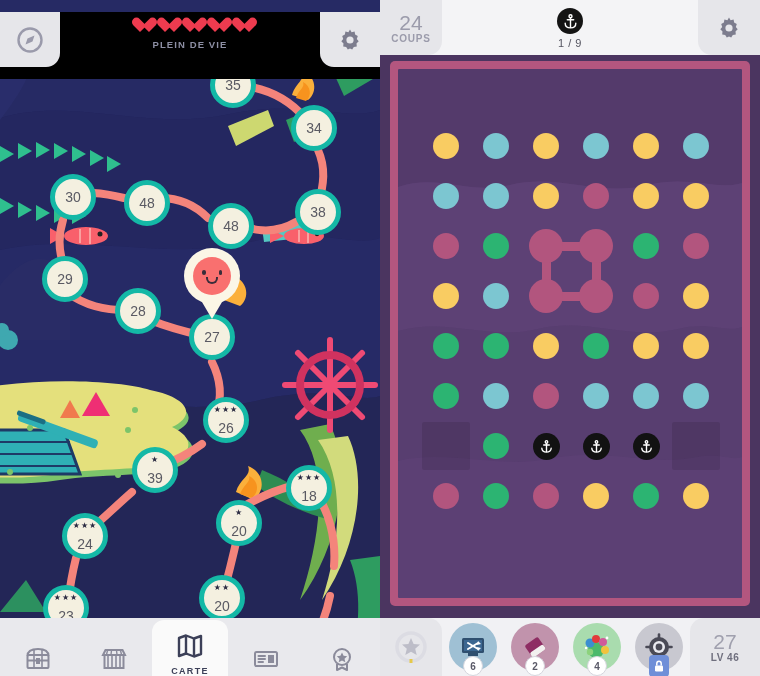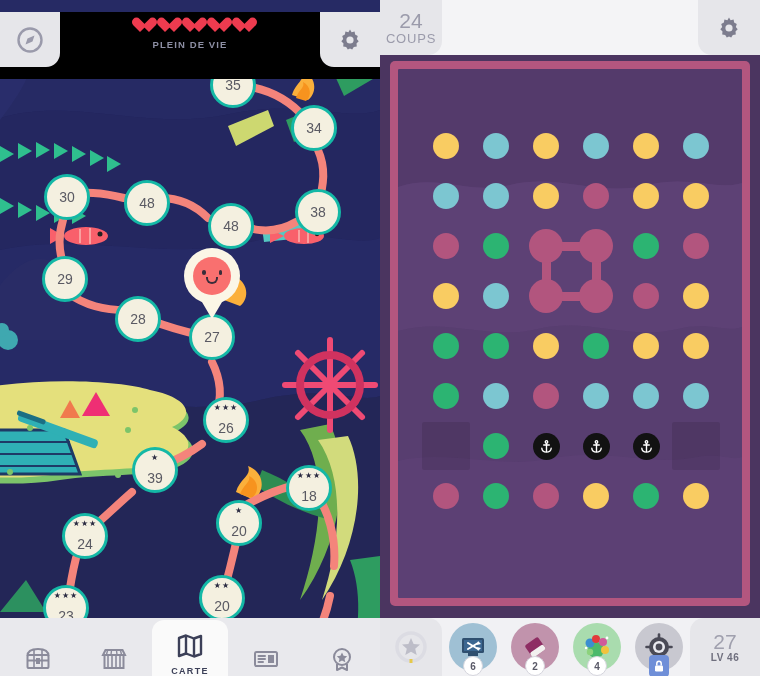--- a/index.html
+++ b/index.html
@@ -42,21 +42,21 @@
   .heart::before { left: 8px; transform: rotate(-45deg); transform-origin: 0 100%; }
   .heart::after  { left: 8px; transform: rotate(45deg);  transform-origin: 100% 100%; }
   .life-label {
     font-size: 9.5px; letter-spacing: 1.1px; color: #8d8fa4; font-weight: bold;
     margin-top: 3px;
   }
 
   
   .node {
     position: absolute; width: 46px; height: 46px; border-radius: 50%;
-    background: #f4f0e0; border: 3px solid #14b8a6;
+    background: #f4f0e0; border: 5px solid #14b8a6;
     display: flex; align-items: center; justify-content: center;
     font-size: 14px; color: #5a5a63; font-weight: normal; z-index: 22;
   }
   .node .stars {
     position: absolute; top: 5px; left: 0; right: 0; text-align: center;
     font-size: 8px; color: #2b2b42; letter-spacing: 1px; line-height: 6px;
   }
   .node.has-stars { padding-top: 9px; }
   .node.has-stars span.num { margin-top: 7px; }
 
@@ -126,21 +126,21 @@
   .game-header {
     position: absolute; top: 0; left: 0; width: 380px; height: 55px;
     background: #f4f4f6; z-index: 40;
   }
   .moves-box {
     position: absolute; left: 0; top: 0; width: 62px; height: 55px;
     background: #e6e6ea; border-bottom-right-radius: 14px;
     display: flex; flex-direction: column; align-items: center; justify-content: center;
   }
   .moves-num { font-size: 21px; color: #9b9bab; line-height: 1; }
-  .moves-lbl { font-size: 13px; color: #9b9bab; letter-spacing: .8px; font-weight: normal; }
+  .moves-lbl { font-size: 10px; color: #9b9bab; letter-spacing: .8px; font-weight: bold; }
   .goal-wrap {
     position: absolute; left: 0; right: 0; top: 8px;
     display: flex; flex-direction: column; align-items: center; gap: 3px;
   }
   .goal-badge {
     width: 26px; height: 26px; border-radius: 50%; background: #141414;
     display: flex; align-items: center; justify-content: center;
   }
   .goal-count { font-size: 11px; color: #53535f; letter-spacing: .5px; }
   .settings-box {
@@ -348,27 +348,27 @@
         </div>
         <div class="node" style="left: 295px; top: 189px;">
           <span class="num">38</span>
         </div>
         <div class="node" style="left: 208px; top: 203px;">
           <span class="num">48</span>
         </div>
         <div class="node" style="left: 124px; top: 180px;">
           <span class="num">48</span>
         </div>
-        <div class="node" style="left: 44px; top: 174px;">
+        <div class="node" style="left: 50px; top: 174px;">
           <span class="num">30</span>
         </div>
         <div class="node" style="left: 42px; top: 256px;">
           <span class="num">29</span>
         </div>
-        <div class="node" style="left: 115px; top: 296px;">
+        <div class="node" style="left: 115px; top: 288px;">
           <span class="num">28</span>
         </div>
         <div class="node" style="left: 189px; top: 314px;">
           <span class="num">27</span>
         </div>
         <div class="node has-stars" style="left: 203px; top: 397px;">
           <div class="stars">★★★</div>
           <span class="num">26</span>
         </div>
         <div class="node has-stars" style="left: 132px; top: 447px;">
@@ -589,20 +589,33 @@
             <div class="dot" style="width: 26px; height: 26px; left: 285px; top: 414px; background: rgb(249, 204, 98);"></div>
           </div>
       </div>
     </div>
 
     <div class="game-header">
       <div class="moves-box">
         <span class="moves-num">24</span>
         <span class="moves-lbl">COUPS</span>
       </div>
+      <div class="goal-wrap">
+        <div class="goal-badge">
+          <svg width="17" height="17" viewBox="0 0 24 24">
+            <g stroke="#fff" stroke-width="2" fill="none" stroke-linecap="round">
+              <circle cx="12" cy="4.6" r="2.1"></circle>
+              <line x1="12" y1="7" x2="12" y2="20"></line>
+              <line x1="7.5" y1="9.5" x2="16.5" y2="9.5"></line>
+              <path d="M4.5,14.5 C4.5,19 8,21 12,21 C16,21 19.5,19 19.5,14.5"></path>
+            </g>
+          </svg>
+        </div>
+        <span class="goal-count">1 / 9</span>
+      </div>
       <div class="settings-box">
         <svg width="28" height="28" viewBox="0 0 28 28">
           <path fill="#7d7d8e" d="M14,3.6l1.6,2.6l3-0.6l0.5,3l2.7,1.4l-1,2.9l1.9,2.4l-2.2,2.1l0.3,3l-3,0.6l-1.6,2.6L14,22.4
             l-2.2,1.2l-1.6-2.6l-3-0.6l0.3-3l-2.2-2.1l1.9-2.4l-1-2.9l2.7-1.4l0.5-3l3,0.6L14,3.6z"></path>
           <circle cx="14" cy="14" r="3.6" fill="#e6e6ea"></circle>
         </svg>
       </div>
     </div>
 
     <div class="game-bottom">

